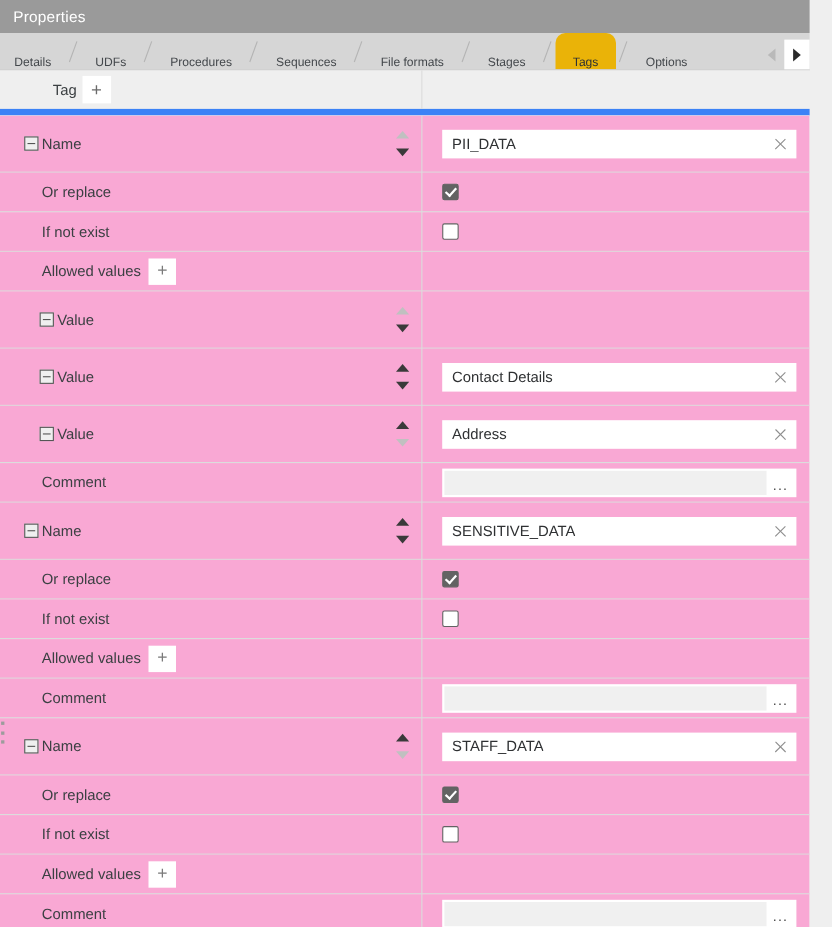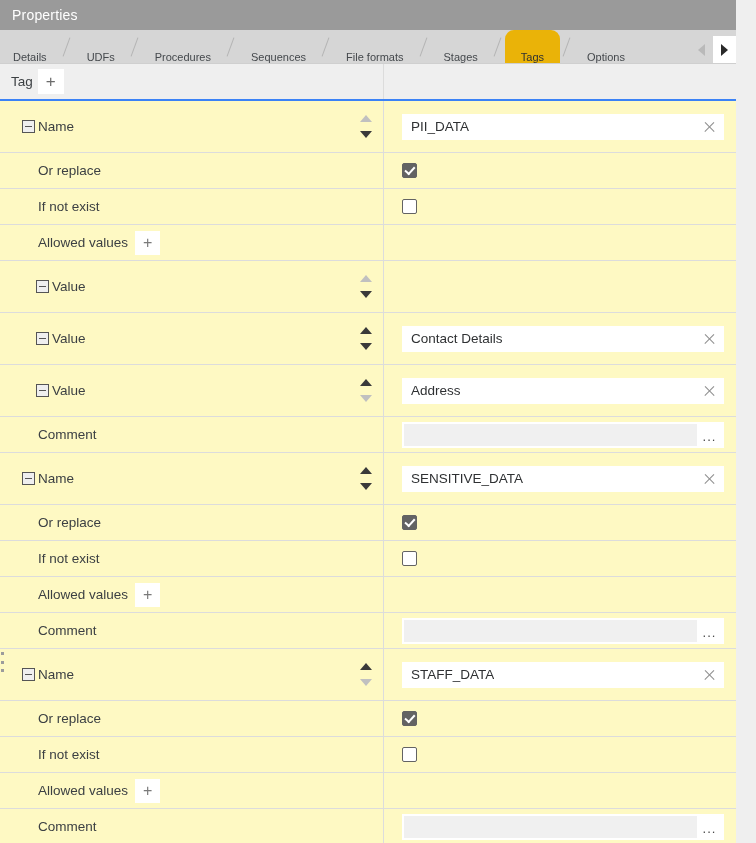--- a/index.html
+++ b/index.html
@@ -51,21 +51,22 @@
   }
   .navbtn.enabled{background:#ffffff;}
   .arrow-l,.arrow-r{width:0;height:0;border-top:6px solid transparent;border-bottom:6px solid transparent;}
   .arrow-l{border-right:7px solid #b9b9b9;}
   .arrow-r{border-left:7px solid #2a2a2a;}
 
   
   .toolbar{
     height:35px;min-height:35px;display:flex;align-items:center;
     background:#efefef;position:relative;
-    border-bottom:2px solid #3b82f6;
+    border-bottom:6px solid #3b82f6;
+    padding-left:37px;
   }
   .toolbar .tb-label{padding-left:11px;font-size:13.5px;color:#3c4043;}
   .plusbtn{
     width:26px;height:25px;background:#ffffff;margin-left:5px;
     display:flex;align-items:center;justify-content:center;
     font-size:17px;color:#6b6b6b;line-height:1;font-weight:300;
   }
   .toolbar .vdiv{position:absolute;left:383px;top:0;width:1px;height:35px;background:#dcdcdc;}
 
   
@@ -74,21 +75,21 @@
   .splitter{
     position:absolute;left:0;top:548px;width:5px;height:26px;z-index:4;
     display:flex;flex-direction:column;align-items:center;justify-content:space-between;
     padding:3px 0;box-sizing:border-box;
   }
   .splitter i{display:block;width:3px;height:3px;background:#9c9c9c;}
 
   .row{
     display:flex;align-items:stretch;
     border-bottom:1px solid #dcdcdc;
-    background:#fef9c3;box-sizing:border-box;
+    background:#f9a8d4;box-sizing:border-box;
   }
   .row.tall{height:52px;}
   .row.short{height:36px;}
   .cell-l{
     width:383px;min-width:383px;box-sizing:border-box;
     display:flex;align-items:center;position:relative;
   }
   .cell-r{
     flex:1;box-sizing:border-box;display:flex;align-items:center;
     padding-left:19px;padding-right:12px;

